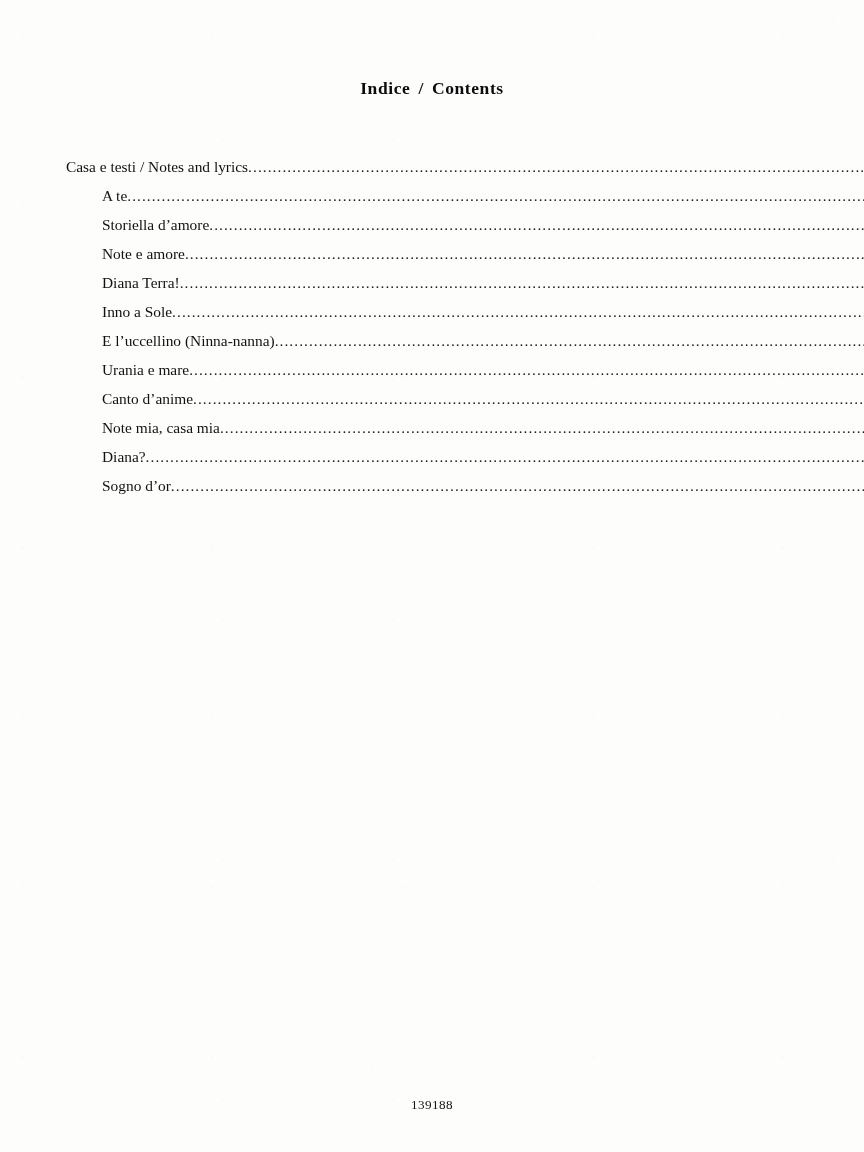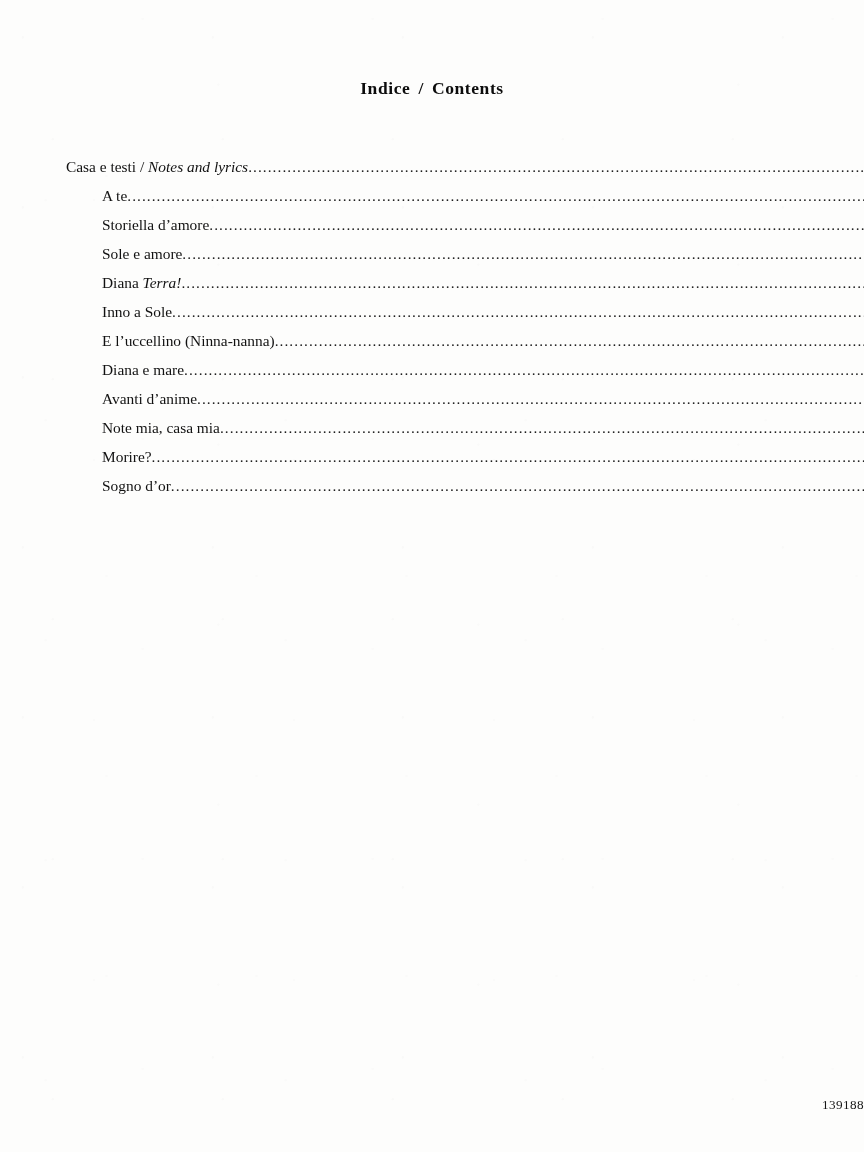--- a/index.html
+++ b/index.html
@@ -79,41 +79,40 @@
     padding-left: 102px;
     padding-right: 77px;
   }
 
   .toc-label {
     white-space: nowrap;
     flex: 0 0 auto;
   }
 
   .toc-label .it {
-    font-style: italic;
   }
 
   .toc-leader {
     flex: 1 1 auto;
     overflow: hidden;
     white-space: nowrap;
     margin: 0 0px;
     position: relative;
     bottom: 0px;
     font-size: 15.4px;
     letter-spacing: 1.05px;
     color: #1a1a1a;
   }
 
   .plate-number {
     position: absolute;
     left: 0;
     top: 1097px;
     width: 864px;
-    text-align: right;
+    text-align: center;
     font-size: 13.2px;
     letter-spacing: 0.4px;
     color: #151515;
   }
 </style>
 </head>
 <body>
 
 <div class="page">
 
@@ -128,49 +127,49 @@
       </div>
       <div class="toc-row level-1">
         <span class="toc-label"><span>A te</span></span>
         <span class="toc-leader">...........................................................................................................................................................................................................................</span>
       </div>
       <div class="toc-row level-1">
         <span class="toc-label"><span>Storiella d’amore</span></span>
         <span class="toc-leader">...........................................................................................................................................................................................................................</span>
       </div>
       <div class="toc-row level-1">
-        <span class="toc-label"><span>Sole e amore</span></span>
+        <span class="toc-label"><span>Note e amore</span></span>
         <span class="toc-leader">...........................................................................................................................................................................................................................</span>
       </div>
       <div class="toc-row level-1">
         <span class="toc-label"><span>Diana </span><span class="it">Terra!</span></span>
         <span class="toc-leader">...........................................................................................................................................................................................................................</span>
       </div>
       <div class="toc-row level-1">
         <span class="toc-label"><span>Inno a Sole</span></span>
         <span class="toc-leader">...........................................................................................................................................................................................................................</span>
       </div>
       <div class="toc-row level-1">
         <span class="toc-label"><span>E l’uccellino (Ninna-nanna)</span></span>
         <span class="toc-leader">...........................................................................................................................................................................................................................</span>
       </div>
       <div class="toc-row level-1">
-        <span class="toc-label"><span>Diana e mare</span></span>
+        <span class="toc-label"><span>Urania e mare</span></span>
         <span class="toc-leader">...........................................................................................................................................................................................................................</span>
       </div>
       <div class="toc-row level-1">
-        <span class="toc-label"><span>Avanti d’anime</span></span>
+        <span class="toc-label"><span>Canto d’anime</span></span>
         <span class="toc-leader">...........................................................................................................................................................................................................................</span>
       </div>
       <div class="toc-row level-1">
         <span class="toc-label"><span>Note mia, casa mia</span></span>
         <span class="toc-leader">...........................................................................................................................................................................................................................</span>
       </div>
       <div class="toc-row level-1">
-        <span class="toc-label"><span>Morire?</span></span>
+        <span class="toc-label"><span>Diana?</span></span>
         <span class="toc-leader">...........................................................................................................................................................................................................................</span>
       </div>
       <div class="toc-row level-1">
         <span class="toc-label"><span>Sogno d’or</span></span>
         <span class="toc-leader">...........................................................................................................................................................................................................................</span>
       </div>
     </div>
 
   <div class="plate-number">139188</div>
 

